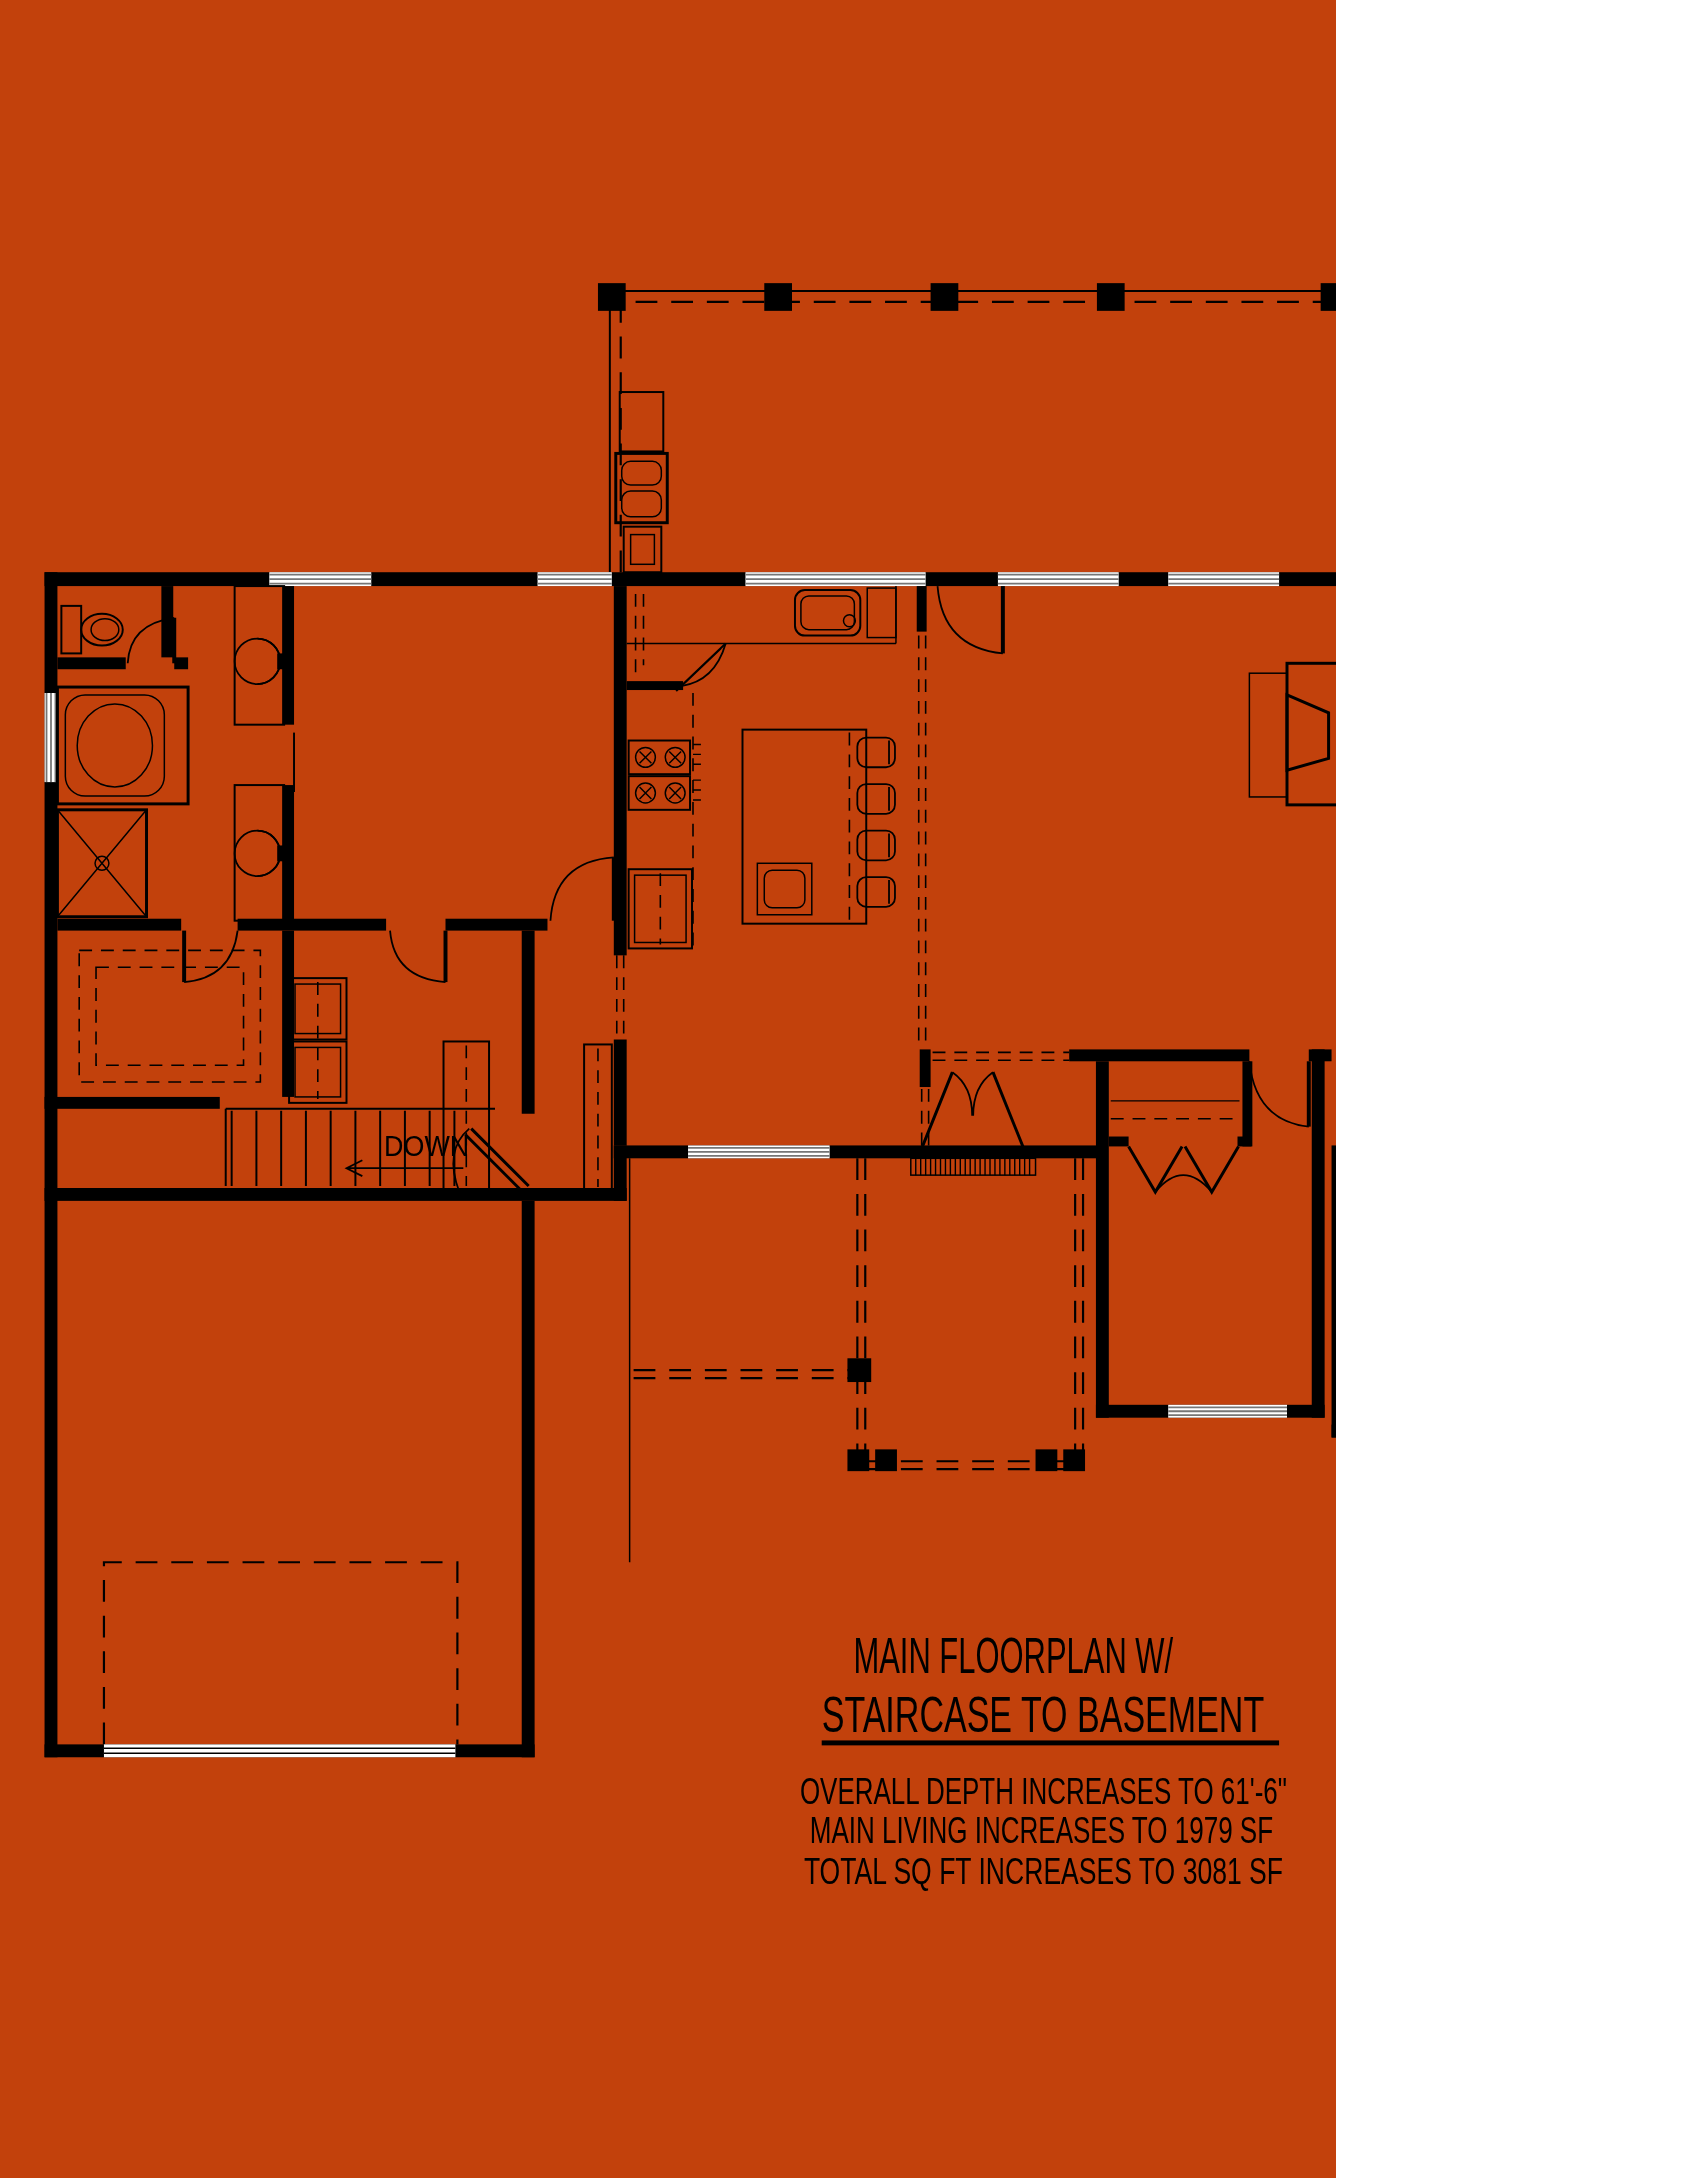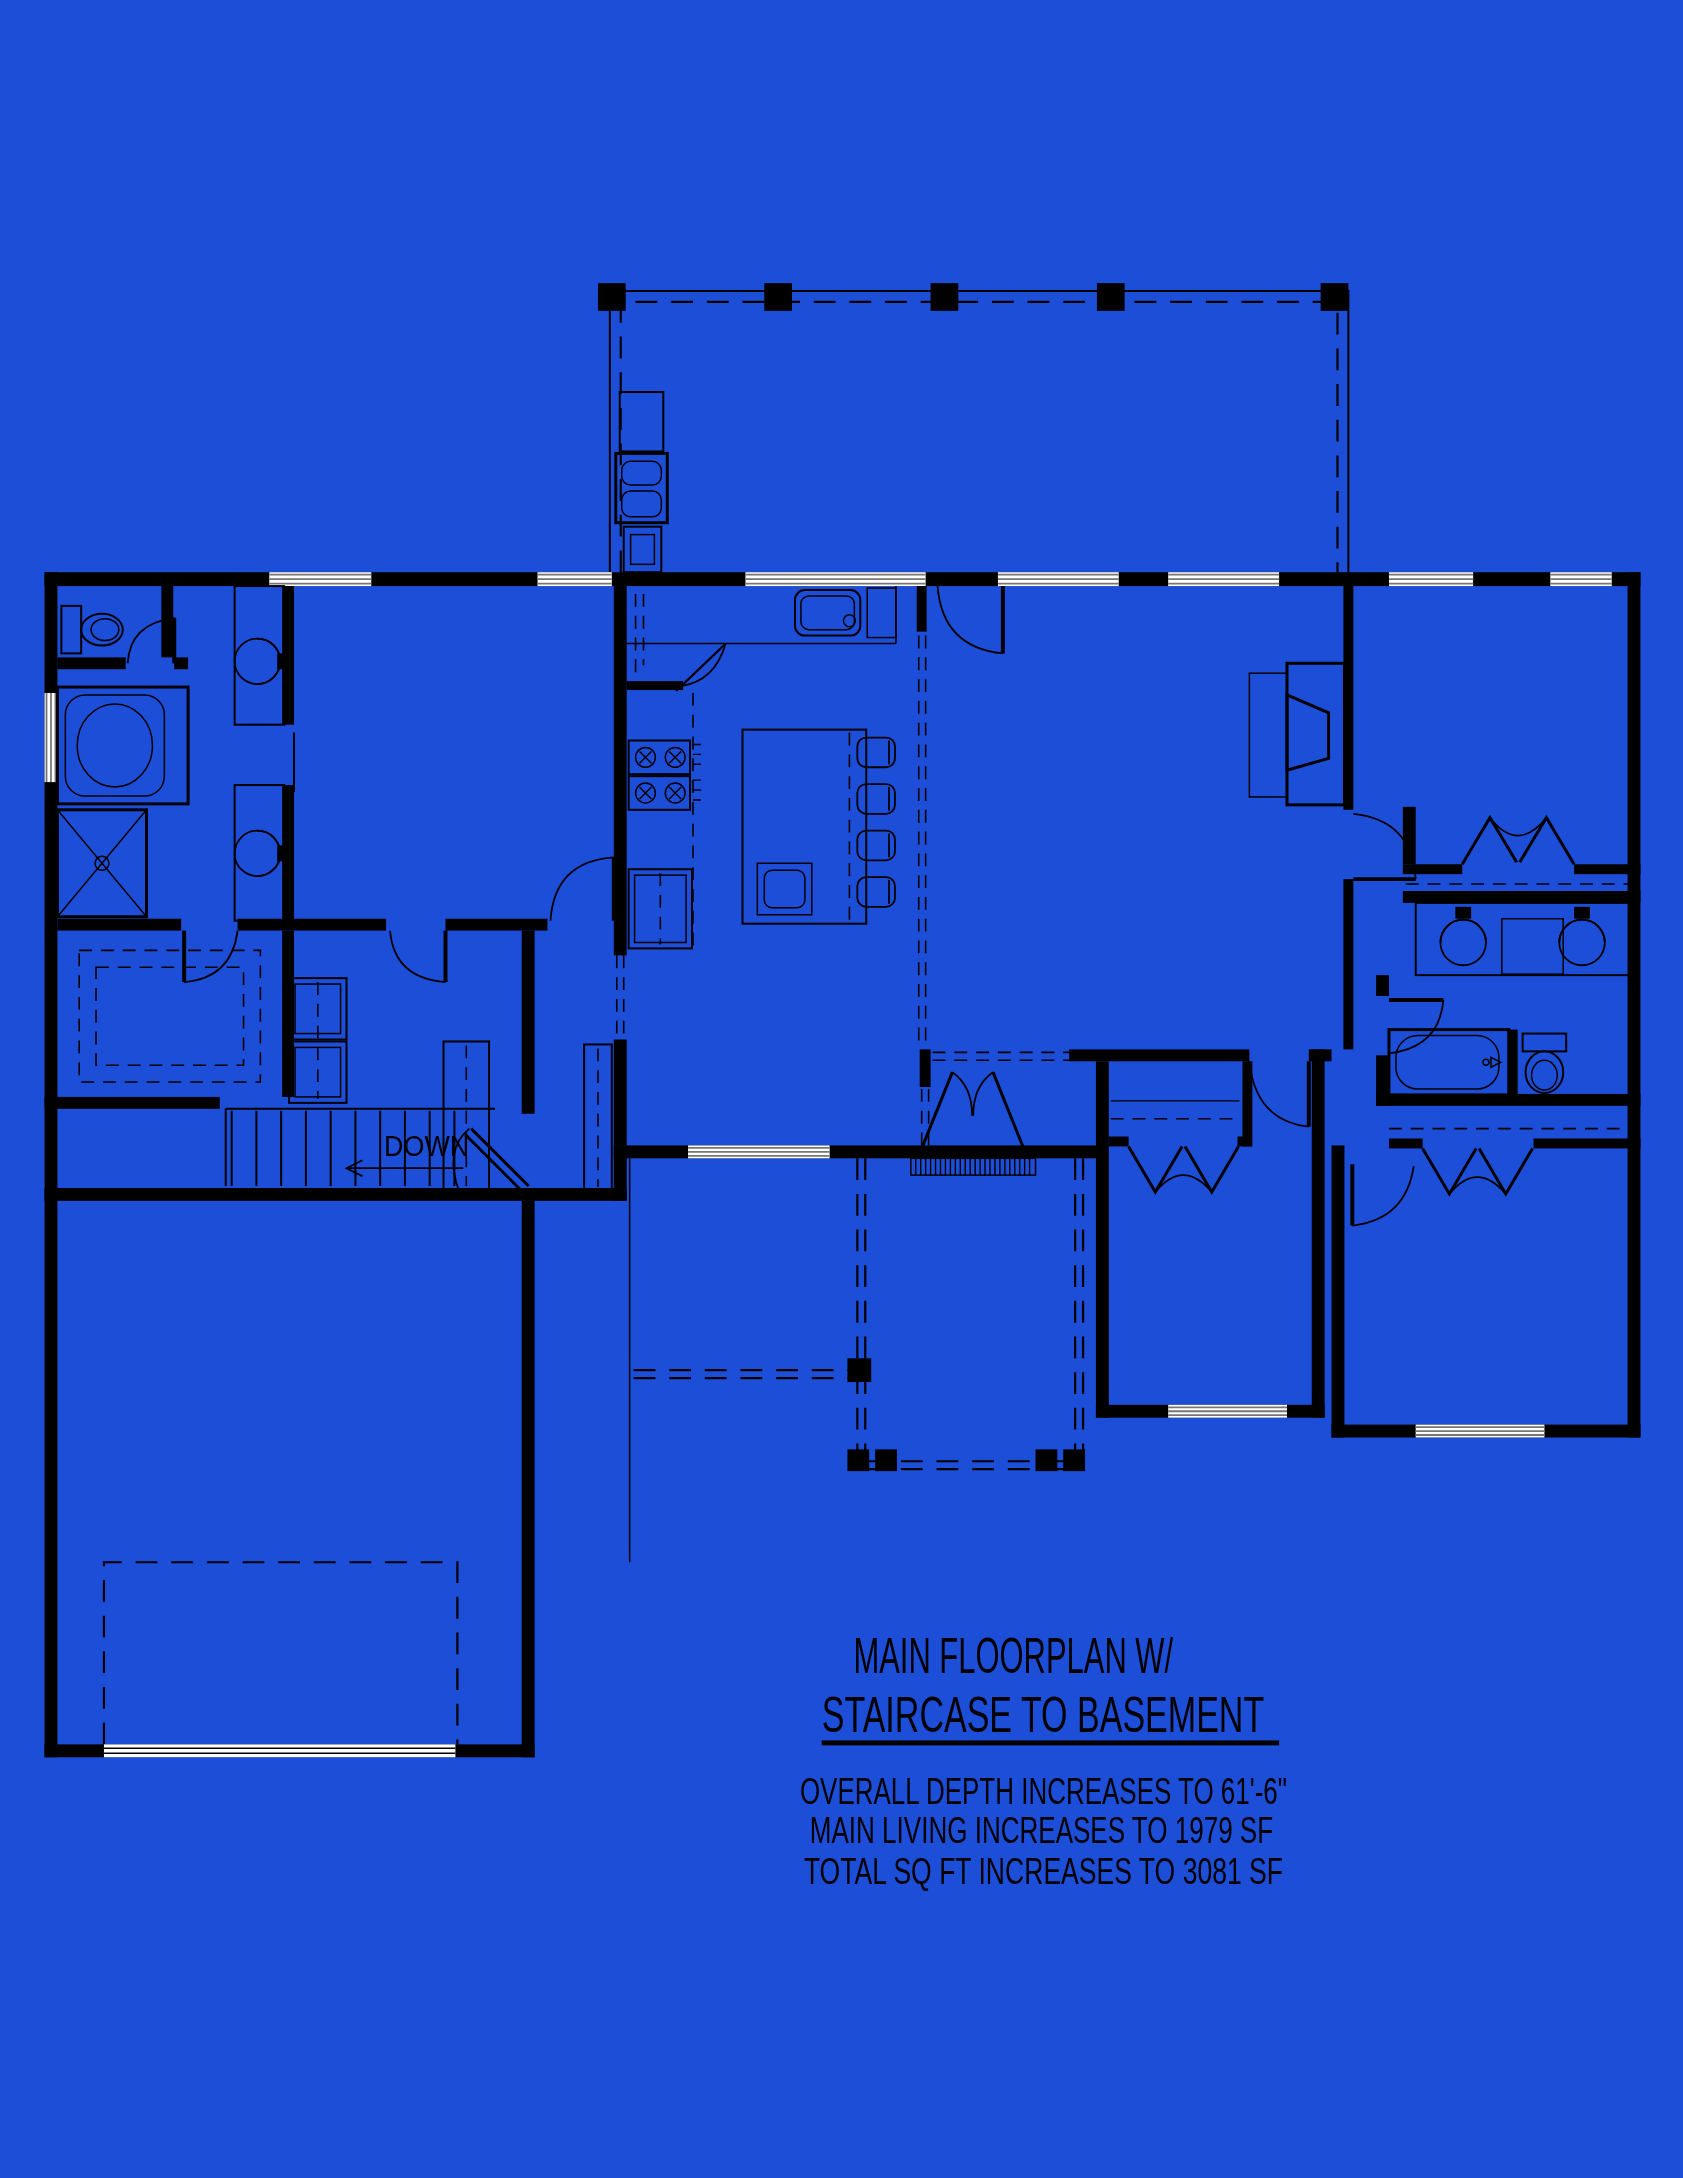--- a/index.html
+++ b/index.html
@@ -1,16 +1,16 @@
 <!DOCTYPE html>
 <html><head>
 <meta charset="utf-8">
 <style>
   html,body{margin:0;padding:0;background:#ffffff;}
-  .page{position:relative;width:1683px;height:2178px;background:#1d4ed8;overflow:hidden;
+  .page{position:relative;width:1336px;height:2178px;background:#c2410c;overflow:hidden;
         font-family:"Liberation Sans", sans-serif;}
   svg{position:absolute;left:0;top:0;}
   
   .w   {fill:#000;}
   .ln  {fill:none;stroke:#000;stroke-width:2;}
   .ln15{fill:none;stroke:#000;stroke-width:1.5;}
   .ln3 {fill:none;stroke:#000;stroke-width:3;}
   .ln4 {fill:none;stroke:#000;stroke-width:4;}
   .arc {fill:none;stroke:#000;stroke-width:1.8;}
   .dash{fill:none;stroke:#000;stroke-width:2.2;stroke-dasharray:22 14;}

